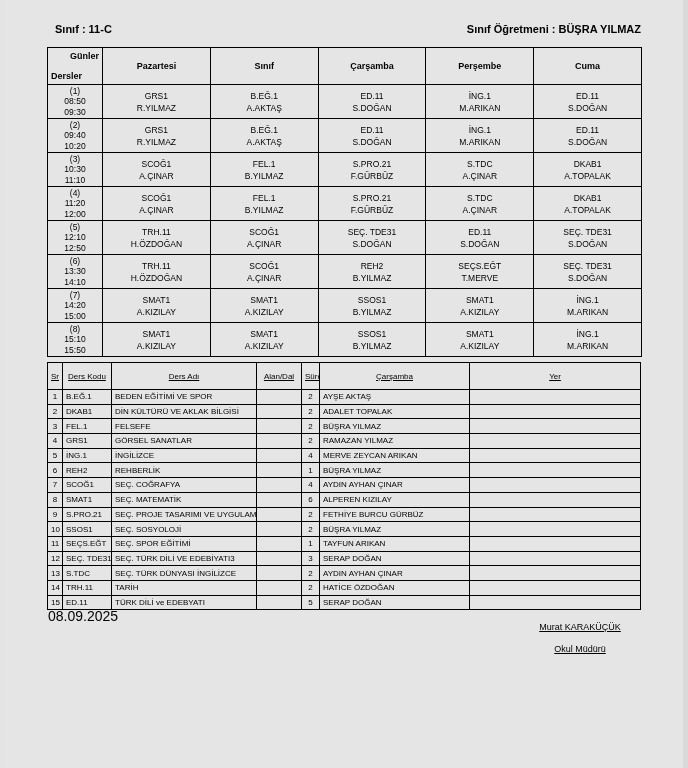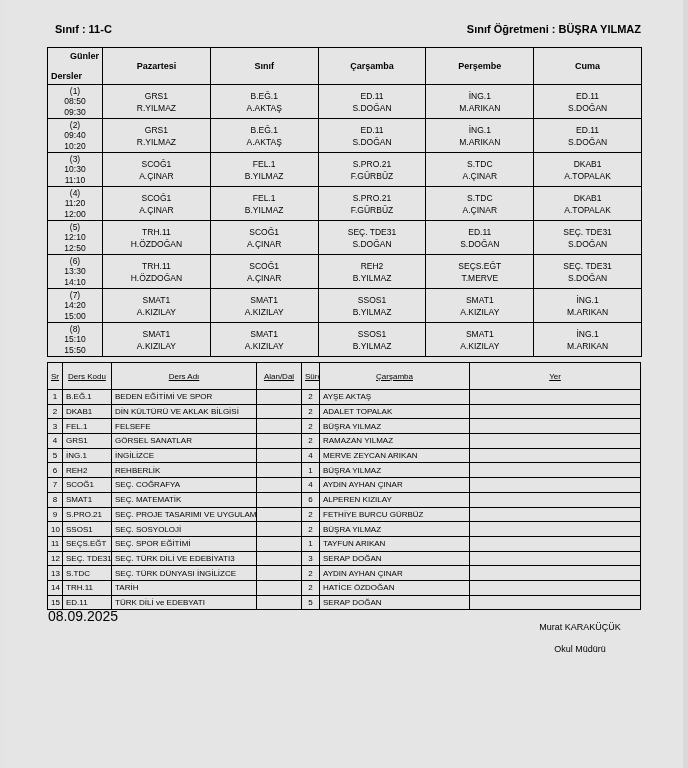--- a/index.html
+++ b/index.html
@@ -45,21 +45,21 @@
     overflow:hidden;white-space:nowrap;vertical-align:middle;
   }
   .courses thead tr{height:27px;text-decoration:underline;}
   .courses tbody tr{height:14.7px;}
   .courses th{font-weight:normal;text-align:center;}
   .c-sr{text-align:center;}
   .c-code,.c-name,.c-teacher{text-align:left;}
   .c-sure{text-align:center;}
 
   .doc-date{position:absolute;left:48px;top:608px;font-size:14px;}
-  .signature{position:absolute;left:500px;top:622px;width:160px;text-align:center;font-size:9px;}
+  .signature{position:absolute;left:500px;top:622px;width:160px;text-align:center;font-size:9px;text-decoration:underline;}
   .signature .sig-title{margin-top:12px;}
 </style>
 </head>
 <body>
 
 <div class="page">
   <div class="edge left"></div>
   <div class="edge right"></div>
 
   <div class="doc-header">

